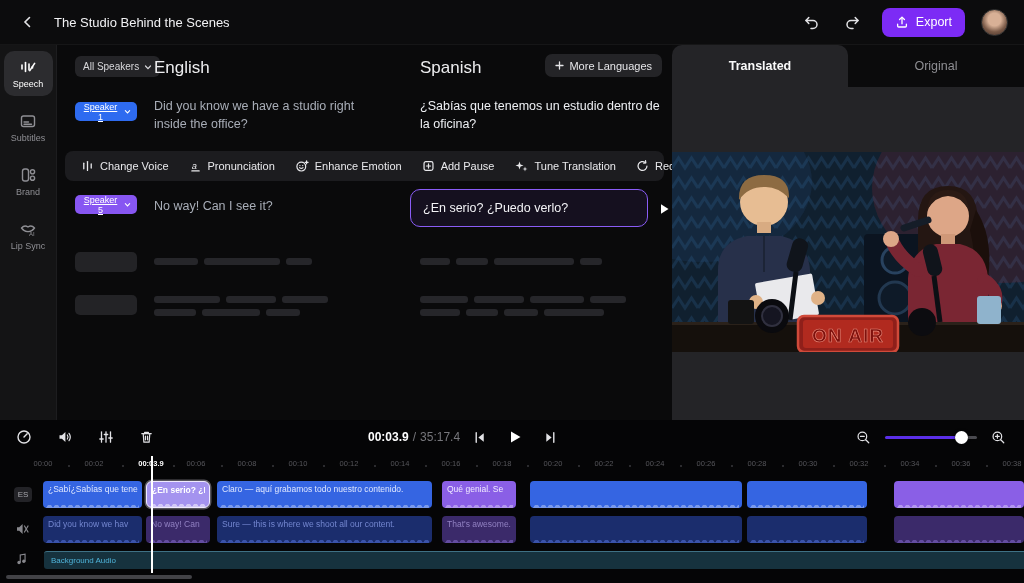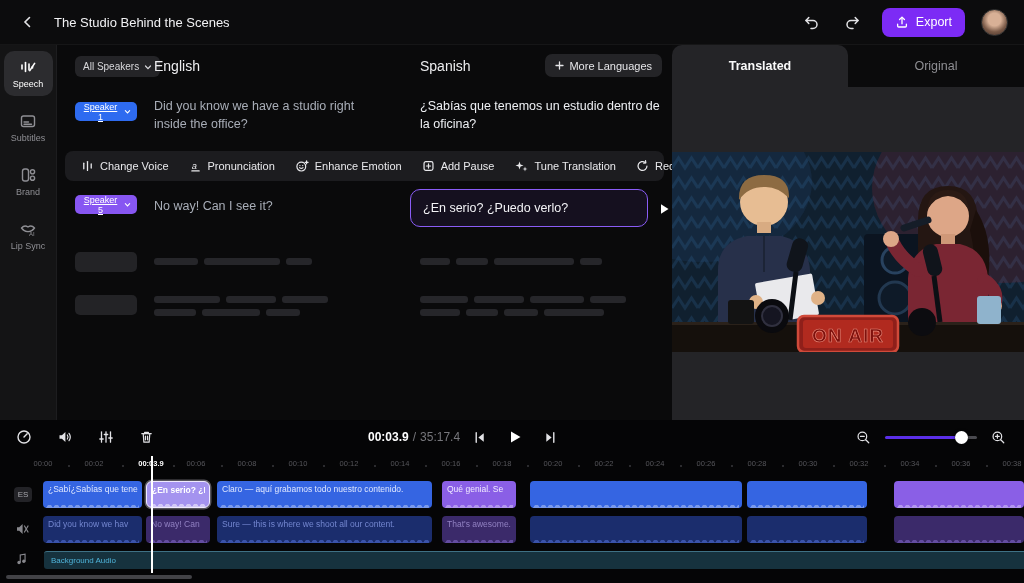--- a/index.html
+++ b/index.html
@@ -17,21 +17,21 @@
   
   .sidebar{position:absolute;top:45px;left:0;width:57px;height:375px;background:#141415;border-right:1px solid #1d1d1f;display:flex;flex-direction:column;align-items:center;padding-top:6px;}
   .side-item{width:49px;display:flex;flex-direction:column;align-items:center;gap:3px;color:#8f8f94;font-size:9px;padding:7px 0;margin-bottom:9px;border-radius:10px;cursor:pointer;background:none;border:none;}
   .side-item.active{background:#2c2c2f;color:#fff;}
 
   
   .transcript{position:absolute;top:45px;left:57px;width:615px;height:375px;background:#0a0a0b;overflow:hidden;}
   .chip{position:absolute;display:flex;align-items:center;gap:5px;background:#242427;color:#d8d8db;border:none;border-radius:6px;font-size:10px;cursor:pointer;}
   .chip.speakers{left:18px;top:11px;height:21px;padding:0 8px;}
   .chip.morelang{right:10px;top:9px;height:23px;padding:0 10px;font-size:11px;border-radius:7px;color:#e6e6e9;}
-  .colhead{position:absolute;top:13px;font-size:14px;color:#ededef;font-weight:500;}
+  .colhead{position:absolute;top:13px;font-size:17px;color:#ededef;font-weight:500;}
   .colhead.src{left:97px;} .colhead.tgt{left:363px;}
   .pill{position:absolute;left:18px;width:62px;height:19px;border-radius:5px;border:none;color:#fff;font-size:9px;display:flex;align-items:center;justify-content:center;gap:4px;cursor:pointer;text-decoration:underline;}
   .pill.s1{top:57px;background:#2e6bf0;}
   .pill.s2{top:150px;background:#8756f2;}
   .rowtext{position:absolute;font-size:12.5px;line-height:18px;}
   .rowtext.src{left:97px;color:#a9aeb8;width:230px;}
   .rowtext.tgt{left:363px;color:#eef0f4;width:245px;}
   .r1{top:52px;} .r2src{top:152px;}
   .toolbar{position:absolute;left:8px;right:8px;top:106px;height:30px;background:#1c1c1f;border-radius:8px;display:flex;align-items:center;padding:0 6px;}
   .tbtn{display:flex;align-items:center;gap:6px;background:none;border:none;color:#e9e9ec;font-size:11px;padding:16px 10px;height:100%;cursor:pointer;white-space:nowrap;}

